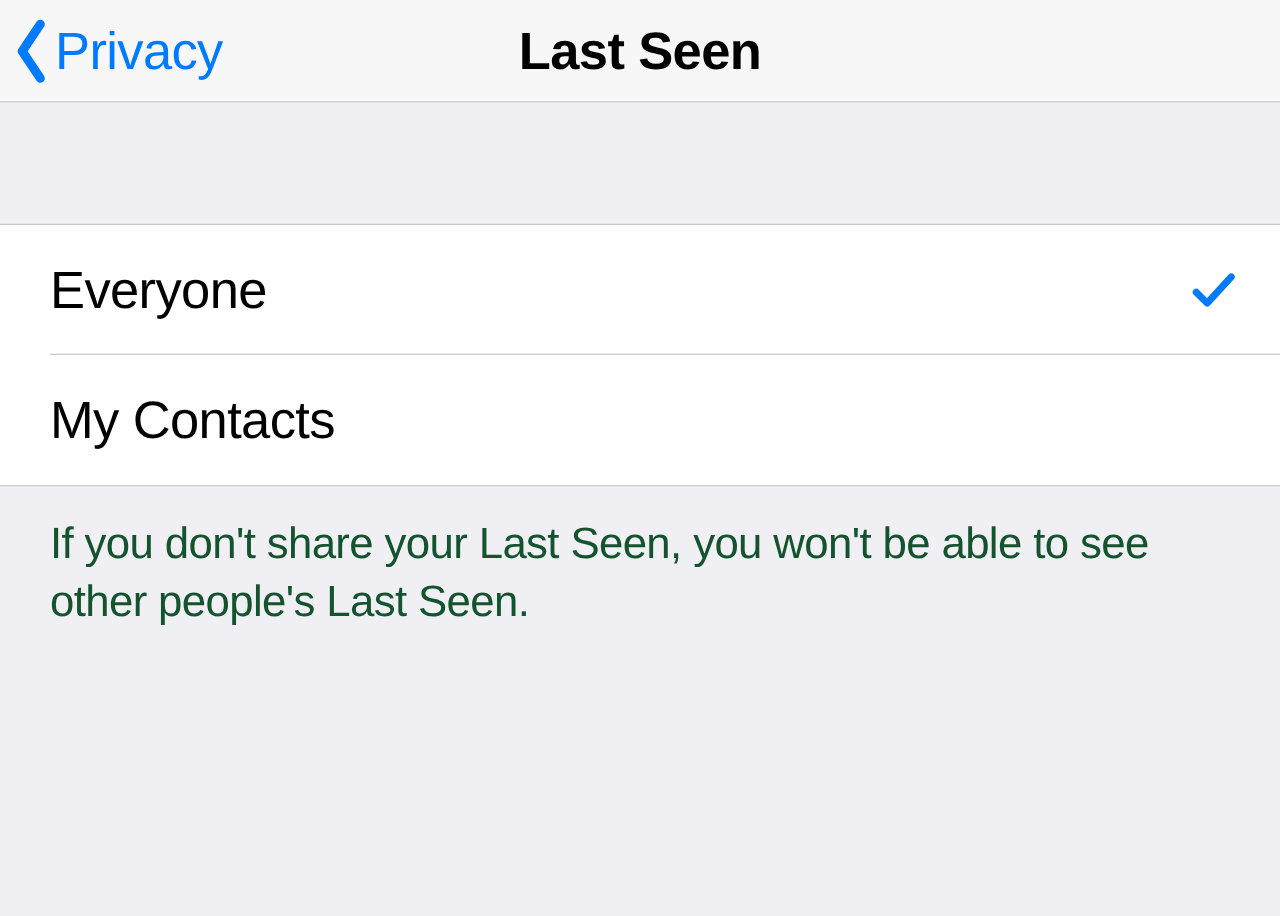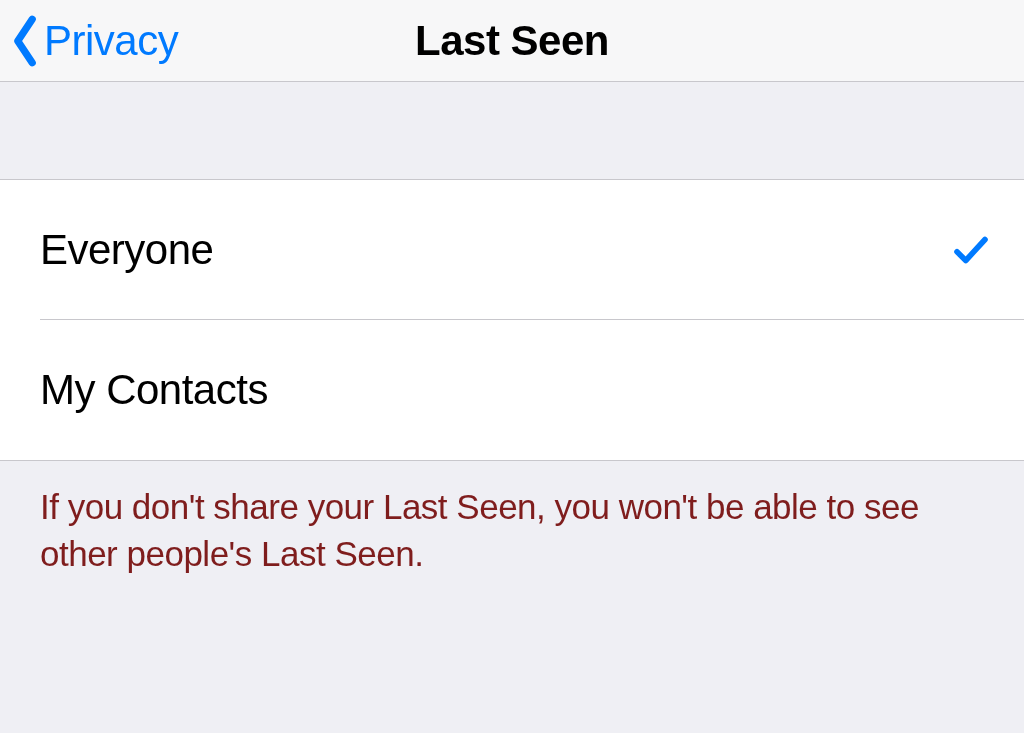--- a/index.html
+++ b/index.html
@@ -51,21 +51,21 @@
     }
     .spacer {
       height: 98px;
       border-bottom: 1px solid #c8c7cc;
     }
     .option-list {
       background: #fff;
       border-bottom: 1px solid #c8c7cc;
     }
     .option-row {
-      height: 140px;
+      height: 104px;
       display: flex;
       align-items: center;
       padding: 0 40px;
       cursor: pointer;
       position: relative;
     }
     .option-row:not(:last-child)::after {
       content: "";
       position: absolute;
       left: 40px;
@@ -81,21 +81,21 @@
       letter-spacing: -0.5px;
     }
     .checkmark {
       width: 42px;
       height: 42px;
       margin-right: -8px;
     }
     .footer-text {
       padding: 22px 40px;
       font-size: 35px;
-      color: #7f1d1d;
+      color: #14532d;
       line-height: 1.35;
       letter-spacing: -0.5px;
     }
   </style>
 </head>
 <body>
 
 <div class="nav-bar">
   <div class="back-button">
     <svg class="back-chevron" viewBox="0 0 20 36">

